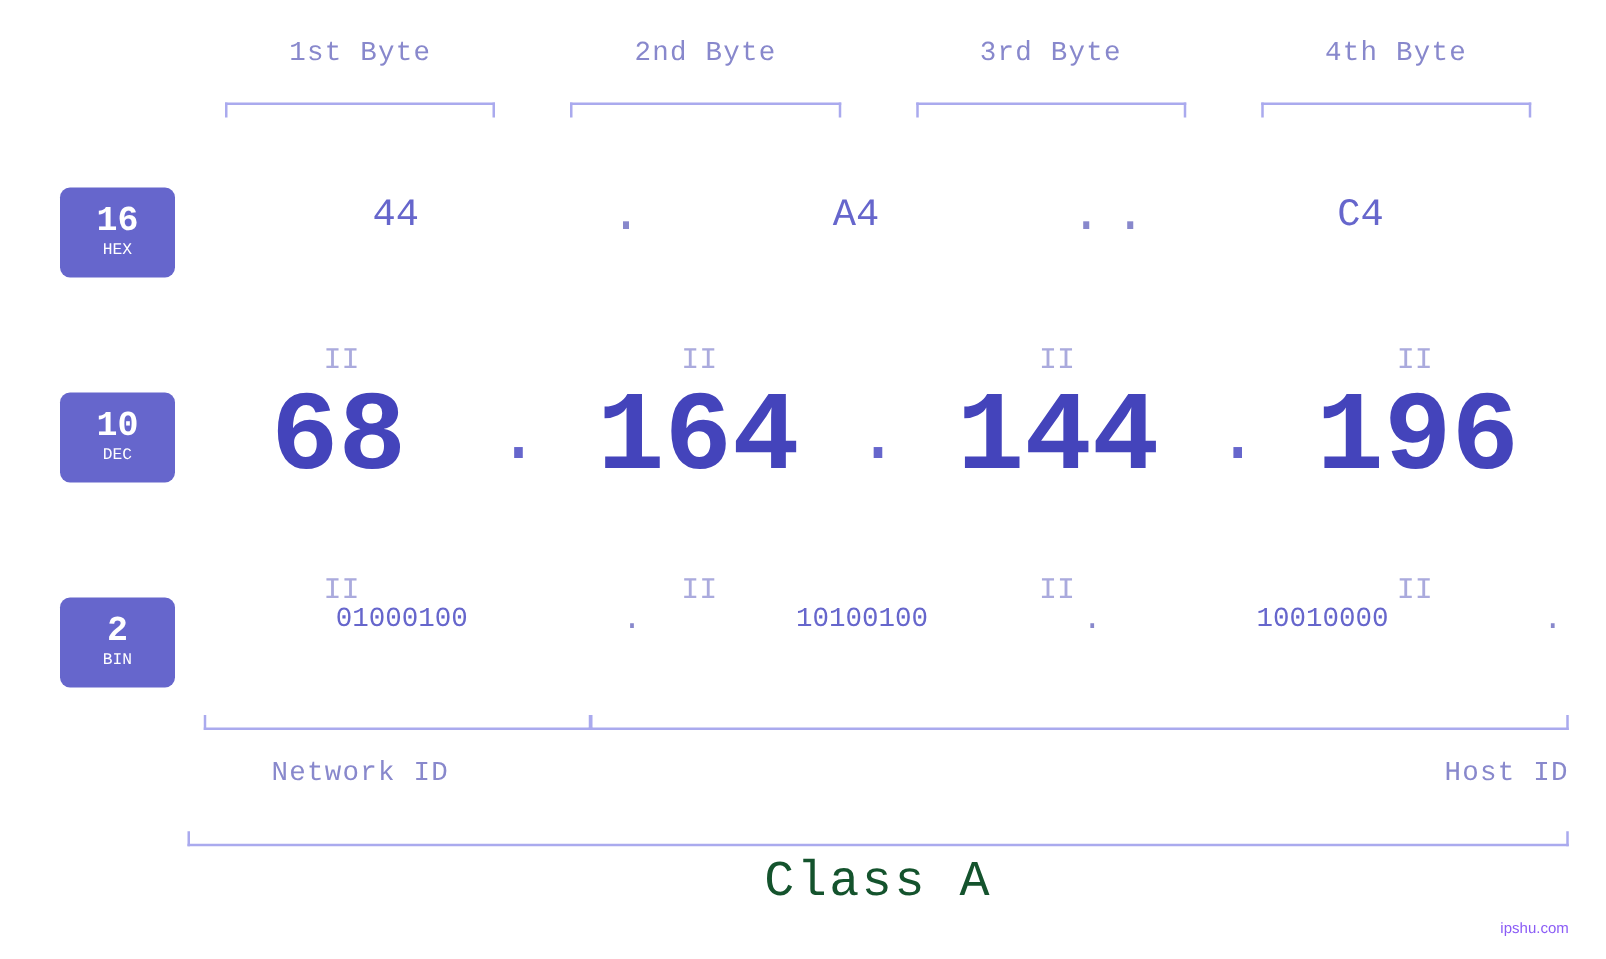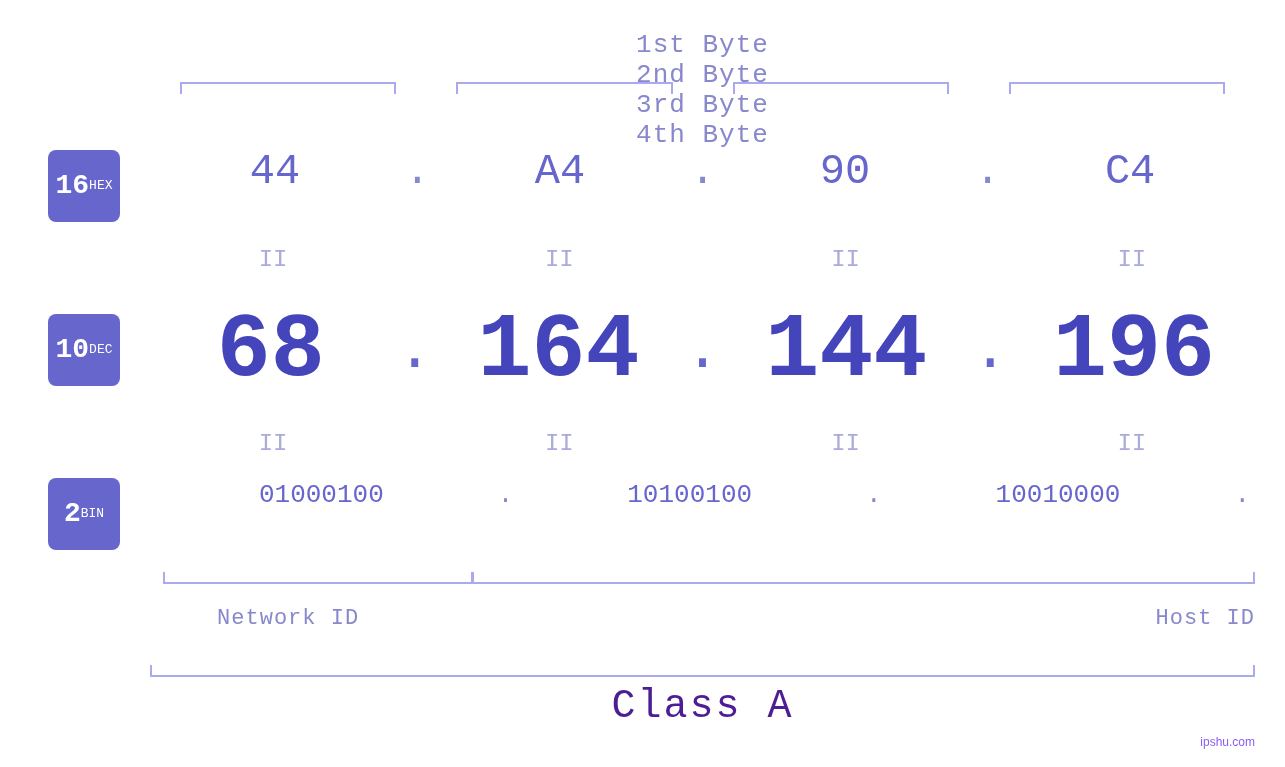--- a/index.html
+++ b/index.html
@@ -16,26 +16,26 @@
       width: 1285px;
       height: 767px;
       position: relative;
       background: #ffffff;
     }
 
     
     .badge {
       position: absolute;
       left: 48px;
-      width: 72px;
+      width: 92px;
       height: 72px;
       border-radius: 8px;
       background: #6666cc;
       display: flex;
-      flex-direction: row;
+      flex-direction: column;
       align-items: center;
       justify-content: center;
       color: #ffffff;
       font-family: 'Courier New', Courier, monospace;
     }
     .badge .base-num {
       font-size: 28px;
       font-weight: bold;
       line-height: 1;
     }
@@ -50,23 +50,22 @@
 
     
     .col-headers {
       position: absolute;
       top: 30px;
       left: 150px;
       right: 30px;
       display: flex;
       justify-content: space-around;
       color: #8888cc;
-      font-size: 26px;
+      font-size: 22px;
       letter-spacing: 1px;
-      flex-direction: column;
     }
     .col-header {
       flex: 1;
       text-align: center;
     }
 
     
     .bracket-top {
       position: absolute;
       top: 82px;
@@ -112,23 +111,23 @@
       align-items: center;
       justify-content: space-around;
     }
 
     .byte-val {
       flex: 1;
       text-align: center;
       color: #6666cc;
       font-family: 'Courier New', Courier, monospace;
     }
-    .hex-val { font-size: 42px; }
+    .hex-val { font-size: 31px; }
     .dec-val { font-size: 90px; font-weight: bold; color: #4444bb; }
-    .bin-val { font-size: 26px; }
+    .bin-val { font-size: 22px; }
 
     .dot-sep {
       font-size: 60px;
       color: #6666cc;
       text-align: center;
       line-height: 1;
       flex: 0 0 auto;
       padding: 0 5px;
     }
     .dot-sep-sm {
@@ -146,20 +145,21 @@
 
     
     .eq-row {
       position: absolute;
       left: 150px;
       right: 30px;
       display: flex;
       justify-content: space-around;
       color: #aaaadd;
       font-size: 24px;
+      margin-top: 29px;
     }
     .eq-row-top { top: 246px; }
     .eq-row-mid { top: 430px; }
 
     .eq-cell {
       flex: 1;
       text-align: center;
     }
 
     
@@ -184,21 +184,21 @@
       text-align: right;
     }
 
     
     .class-label {
       position: absolute;
       bottom: 38px;
       left: 150px;
       right: 30px;
       text-align: center;
-      color: #4c1d95;
+      color: #14532d;
       font-size: 40px;
       letter-spacing: 2px;
     }
     .outer-bracket-bottom {
       position: absolute;
       bottom: 90px;
       left: 150px;
       right: 30px;
       height: 12px;
       border-bottom: 2px solid #aaaaee;
@@ -268,21 +268,20 @@
     <div class="bracket-seg"></div>
     <div class="bracket-seg"></div>
     <div class="bracket-seg"></div>
   </div>
 
   <div class="row-hex">
     <span class="byte-val hex-val">44</span>
     <span class="dot-sep-hex">.</span>
     <span class="byte-val hex-val">A4</span>
     <span class="dot-sep-hex">.</span>
-    <span class="byte-val hex-val">90</span>
     <span class="dot-sep-hex">.</span>
     <span class="byte-val hex-val">C4</span>
   </div>
 
   <div class="eq-row eq-row-top">
     <span class="eq-cell">II</span>
     <span style="flex:0 0 40px;"></span>
     <span class="eq-cell">II</span>
     <span style="flex:0 0 40px;"></span>
     <span class="eq-cell">II</span>

